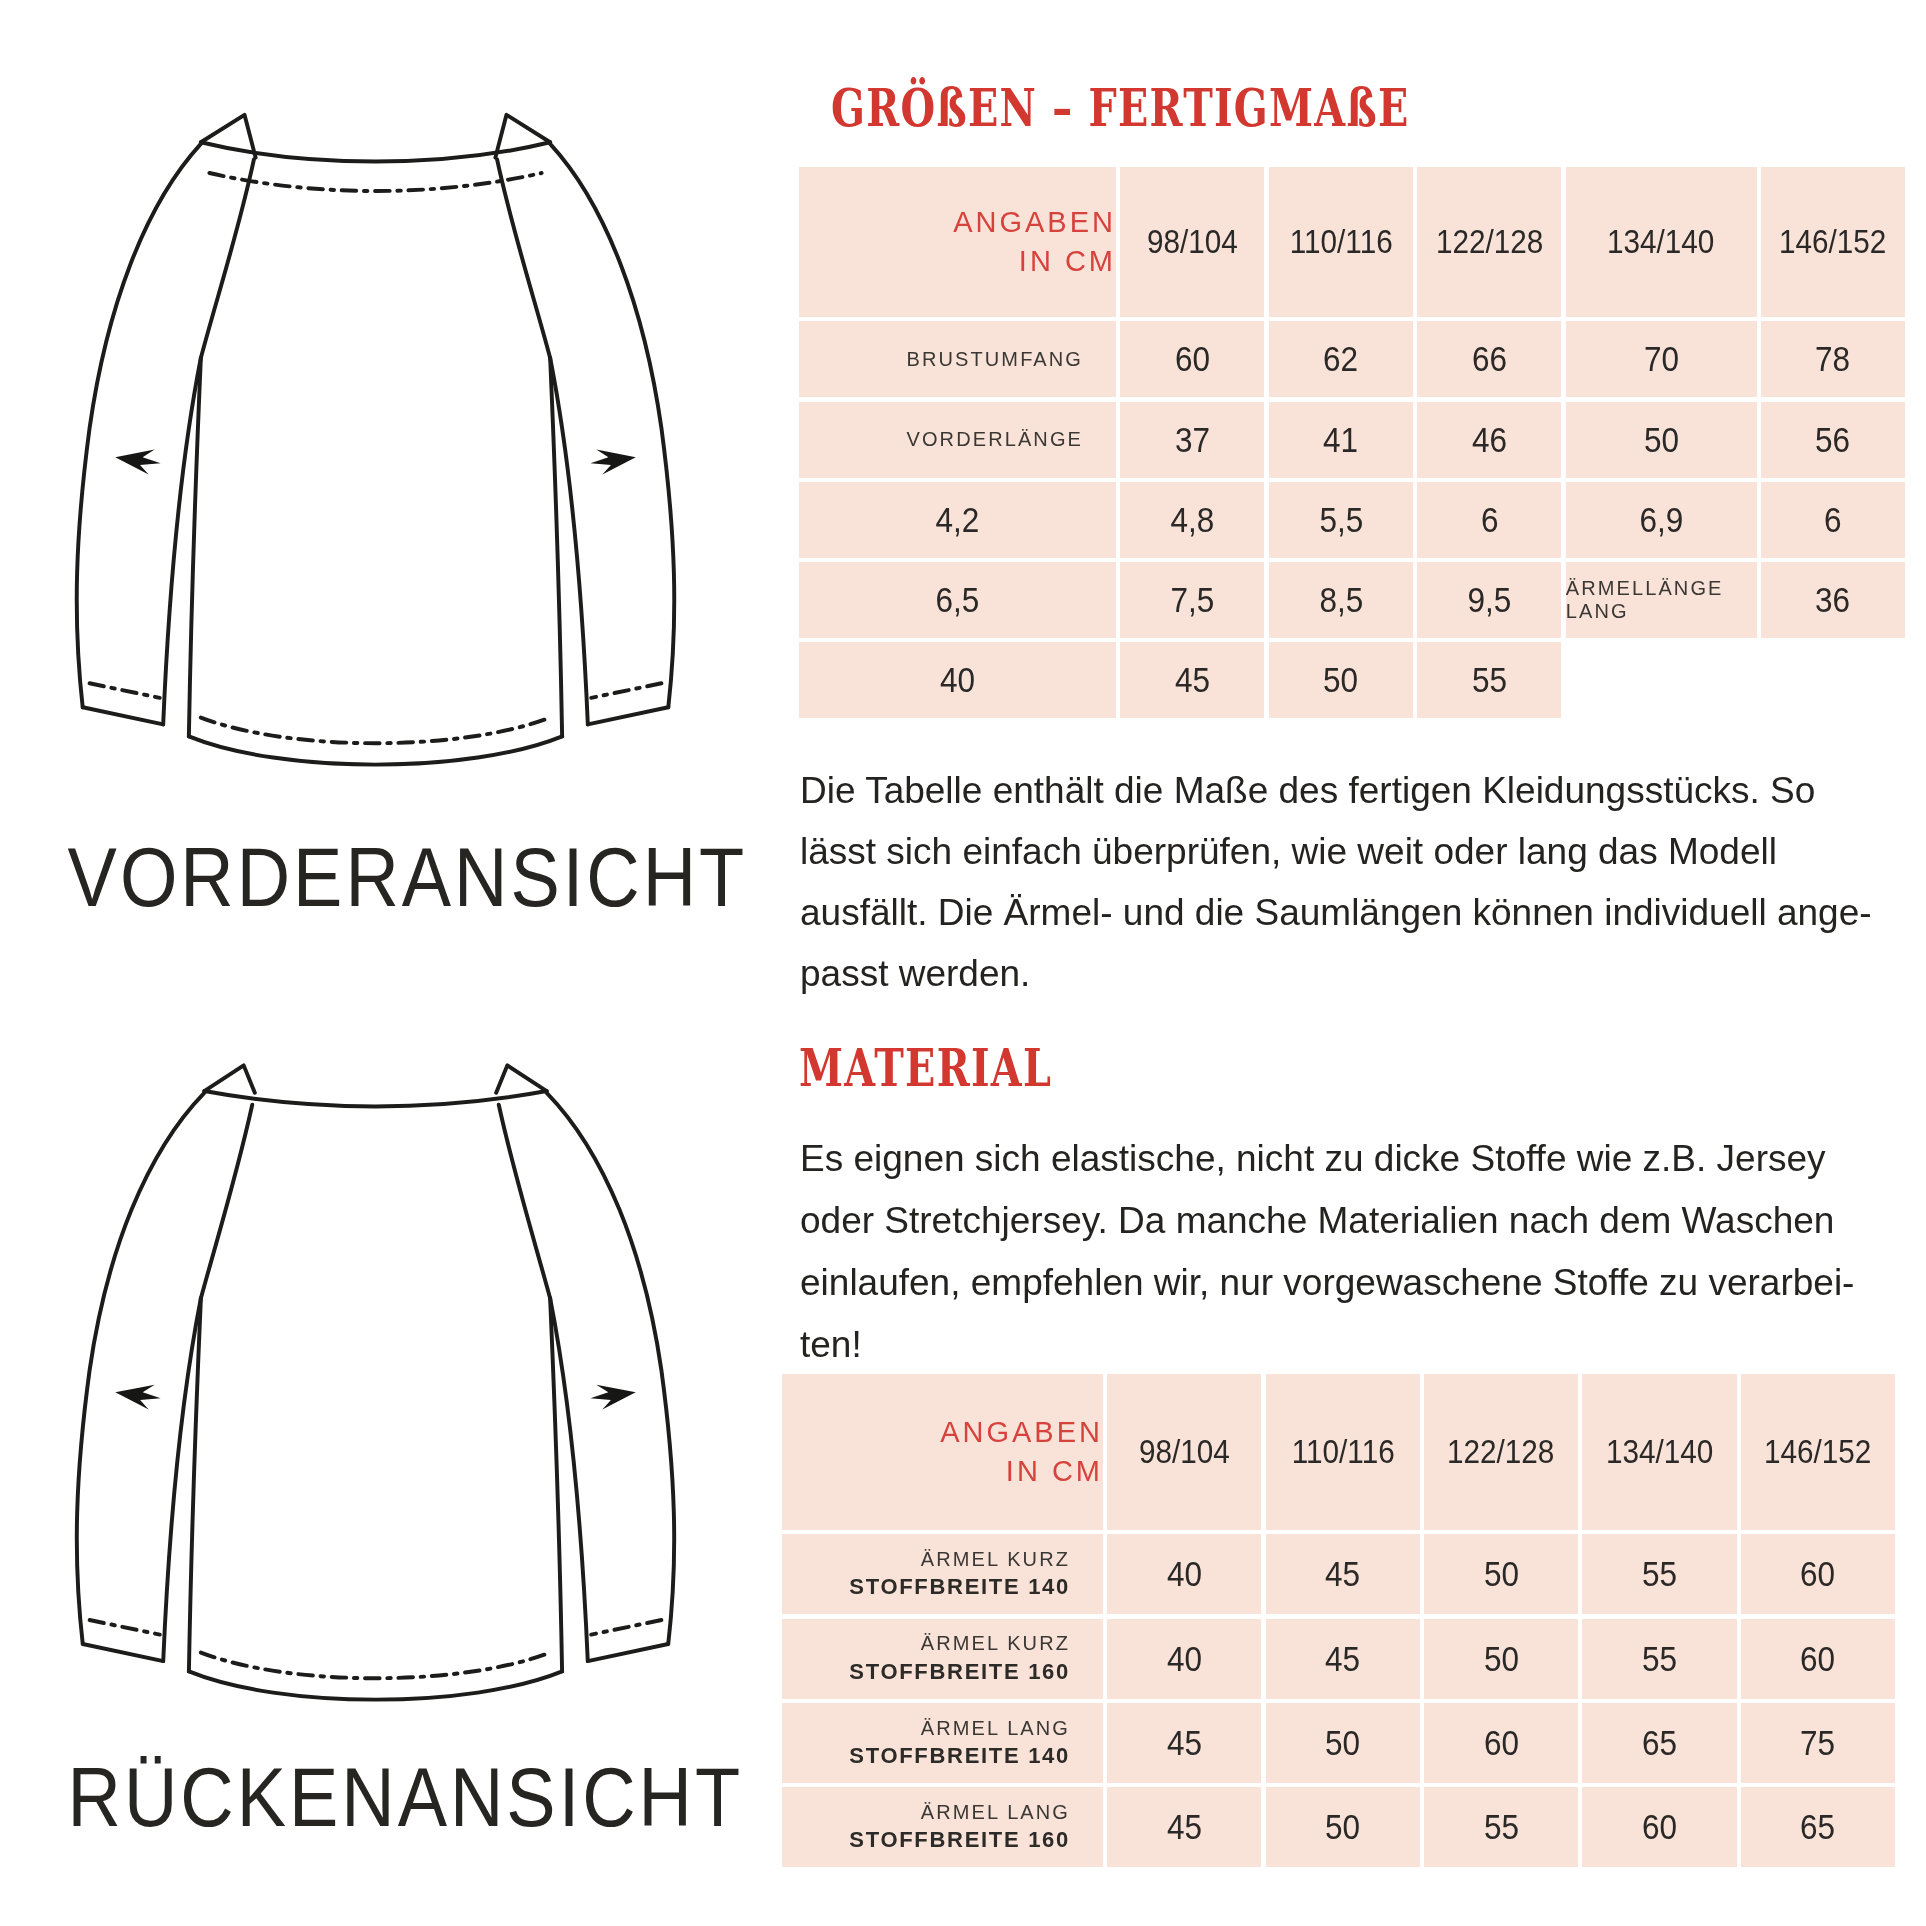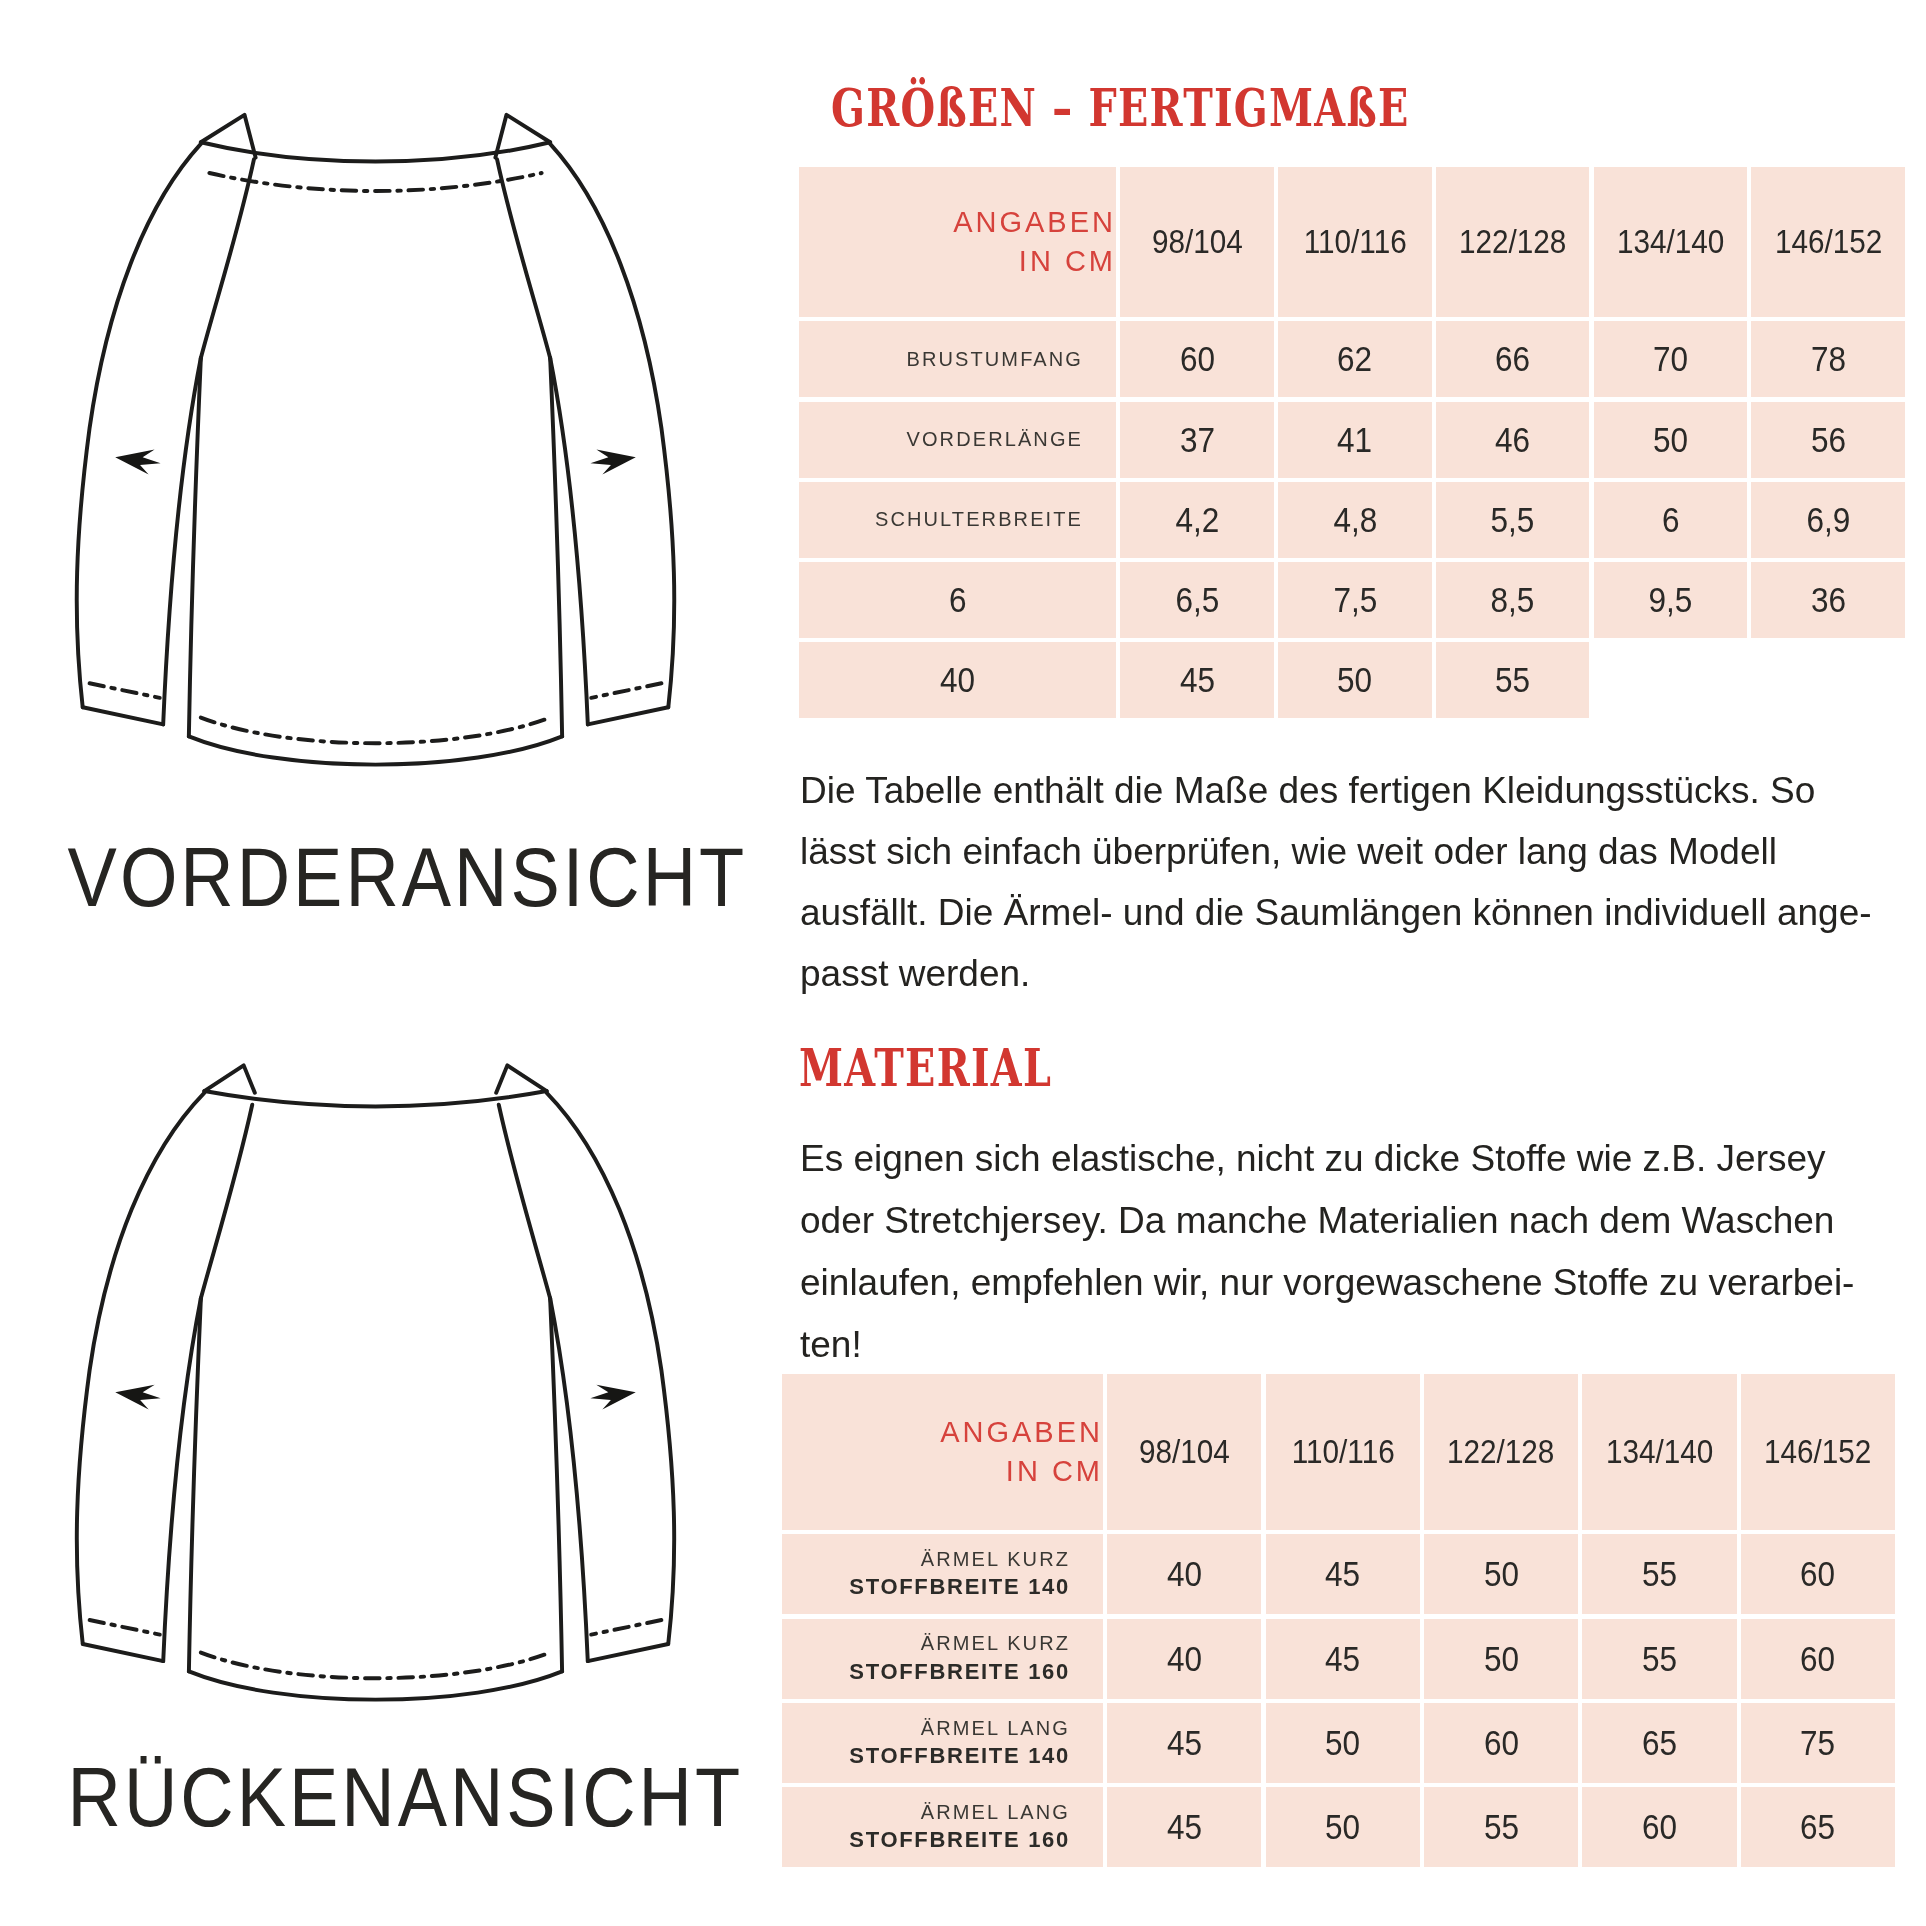--- a/index.html
+++ b/index.html
@@ -176,23 +176,20 @@
   <div class="cell">
       <span class="value cond">46</span>
     </div>
   <div class="cell">
       <span class="value cond">50</span>
     </div>
   <div class="cell">
       <span class="value cond">56</span>
     </div>
 
-  <div class="cell row-label">
-      <span class="lab1">SCHULTERBREITE</span>
-    </div>
   <div class="cell">
       <span class="value cond">4,2</span>
     </div>
   <div class="cell">
       <span class="value cond">4,8</span>
     </div>
   <div class="cell">
       <span class="value cond">5,5</span>
     </div>
   <div class="cell">
@@ -211,20 +208,23 @@
   <div class="cell">
       <span class="value cond">7,5</span>
     </div>
   <div class="cell">
       <span class="value cond">8,5</span>
     </div>
   <div class="cell">
       <span class="value cond">9,5</span>
     </div>
 
+  <div class="cell row-label">
+      <span class="lab1">ÄRMELLÄNGE LANG</span>
+    </div>
   <div class="cell">
       <span class="value cond">36</span>
     </div>
   <div class="cell">
       <span class="value cond">40</span>
     </div>
   <div class="cell">
       <span class="value cond">45</span>
     </div>
   <div class="cell">

